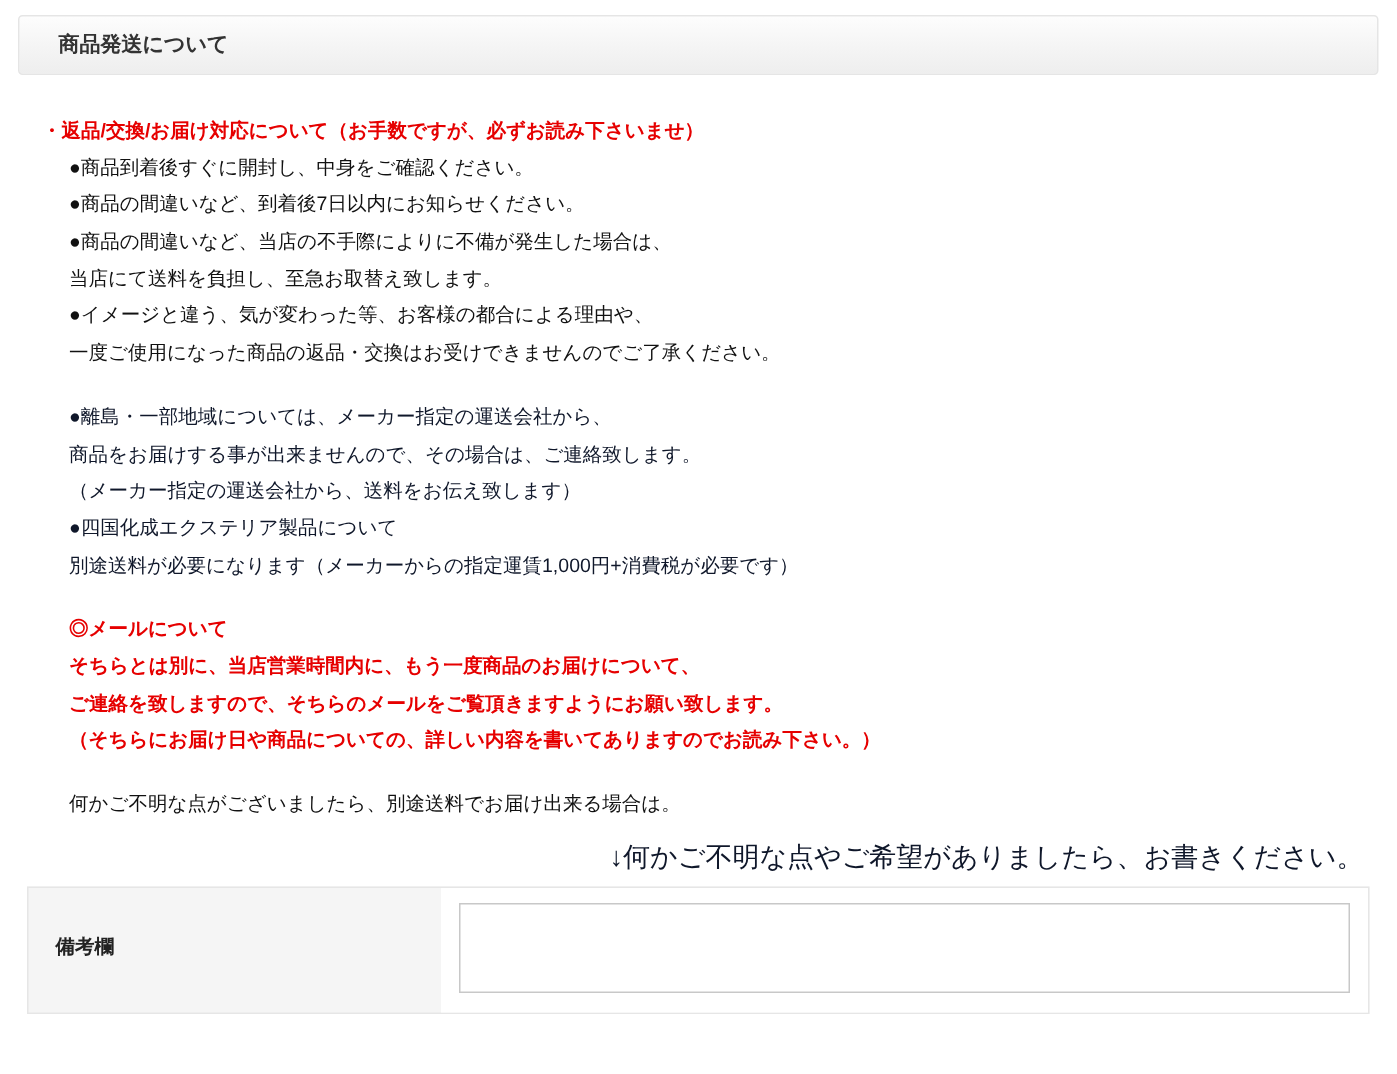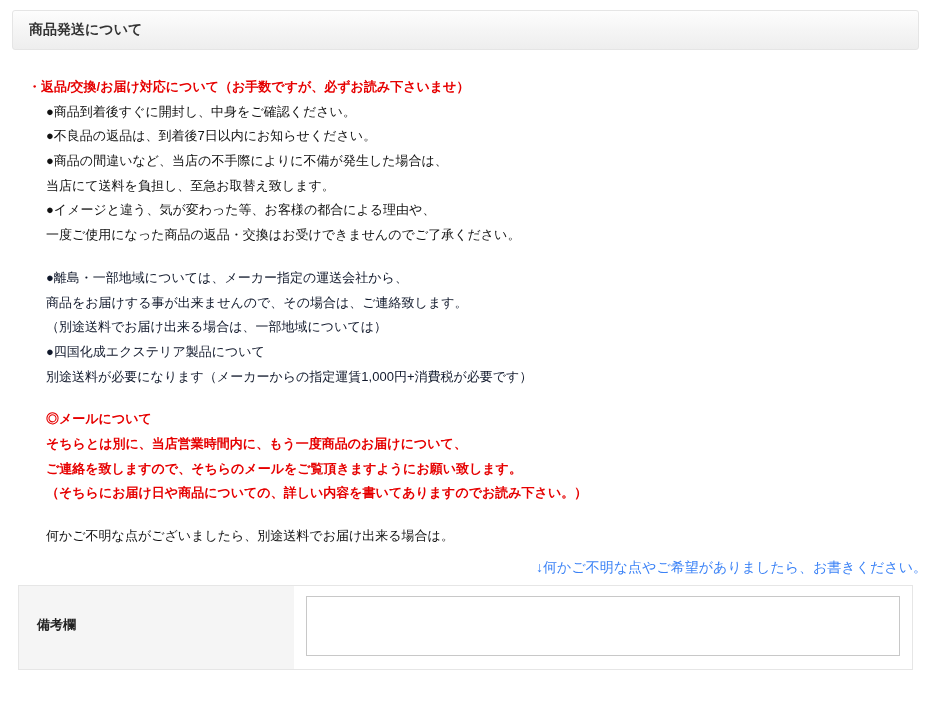--- a/index.html
+++ b/index.html
@@ -1,54 +1,54 @@
 <!DOCTYPE html>
 <html><head>
   <meta charset="utf-8">
   <style>
     * { margin: 0; padding: 0; box-sizing: border-box; }
     body { font-family: "Hiragino Kaku Gothic ProN", "Meiryo", sans-serif; font-size: 13px; color: #333; background: #fff; width: 931px; }
     .page-title {
       background: linear-gradient(to bottom, #fdfdfd 0%, #f5f5f5 50%, #eeeeee 100%);
       border: 1px solid #e5e5e5;
       border-radius: 3px;
-      padding: 10px 16px;
+      padding: 10px 26px;
       font-weight: bold;
       font-size: 14px;
       margin: 10px 12px 25px 12px;
     }
     .content { padding: 0 28px; line-height: 1.9; }
     .indent { padding-left: 18px; }
     .red { color: #e60000; font-weight: bold; }
     .blue { color: #0f172a; }
     .black { color: #111; }
     .spacer { height: 18px; }
-    .annotation-top { color: #3b82f6; text-align: right; padding-right: 4px; margin-top: 10px; font-size: 14px; }
+    .annotation-top { color: #0f172a; text-align: right; padding-right: 22px; margin-top: 10px; font-size: 18px; }
     .notes-table { display: flex; border: 1px solid #e6e6e6; margin: 8px 18px 0 18px; background: #f5f5f5; }
     .notes-label { width: 275px; padding: 30px 18px; font-weight: bold; font-size: 13px; color: #222; }
     .notes-field { flex: 1; background: #fff; padding: 10px 12px; }
     .notes-field textarea { width: 100%; height: 60px; border: 1px solid #c8c8c8; resize: none; font-family: inherit; font-size: 13px; padding: 4px; }
   </style>
 </head>
 <body>
 
 <div class="page-title">商品発送について</div>
 
 <div class="content" id="lines-container">
     <div class="red">・返品/交換/お届け対応について（お手数ですが、必ずお読み下さいませ）</div>
     <div class="black indent">●商品到着後すぐに開封し、中身をご確認ください。</div>
-    <div class="black indent">●不良品の返品は、到着後7日以内にお知らせください。</div>
+    <div class="black indent">●商品の間違いなど、到着後7日以内にお知らせください。</div>
     <div class="black indent">●商品の間違いなど、当店の不手際によりに不備が発生した場合は、</div>
     <div class="black indent">当店にて送料を負担し、至急お取替え致します。</div>
     <div class="black indent">●イメージと違う、気が変わった等、お客様の都合による理由や、</div>
     <div class="black indent">一度ご使用になった商品の返品・交換はお受けできませんのでご了承ください。</div>
     <div class="spacer"></div>
     <div class="blue indent">●離島・一部地域については、メーカー指定の運送会社から、</div>
     <div class="blue indent">商品をお届けする事が出来ませんので、その場合は、ご連絡致します。</div>
-    <div class="blue indent">（別途送料でお届け出来る場合は、一部地域については）</div>
+    <div class="blue indent">（メーカー指定の運送会社から、送料をお伝え致します）</div>
     <div class="blue indent">●四国化成エクステリア製品について</div>
     <div class="blue indent">別途送料が必要になります（メーカーからの指定運賃1,000円+消費税が必要です）</div>
     <div class="spacer"></div>
     <div class="red indent">◎メールについて</div>
     <div class="red indent">そちらとは別に、当店営業時間内に、もう一度商品のお届けについて、</div>
     <div class="red indent">ご連絡を致しますので、そちらのメールをご覧頂きますようにお願い致します。</div>
     <div class="red indent">（そちらにお届け日や商品についての、詳しい内容を書いてありますのでお読み下さい。）</div>
     <div class="spacer"></div>
     <div class="black indent">何かご不明な点がございましたら、別途送料でお届け出来る場合は。</div>
   </div>

